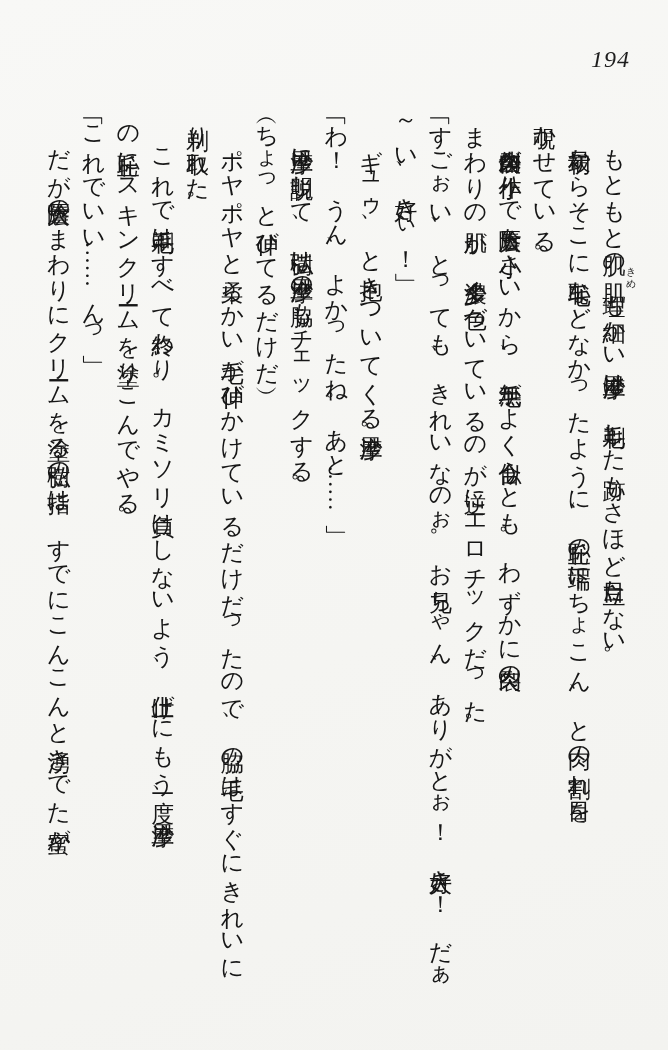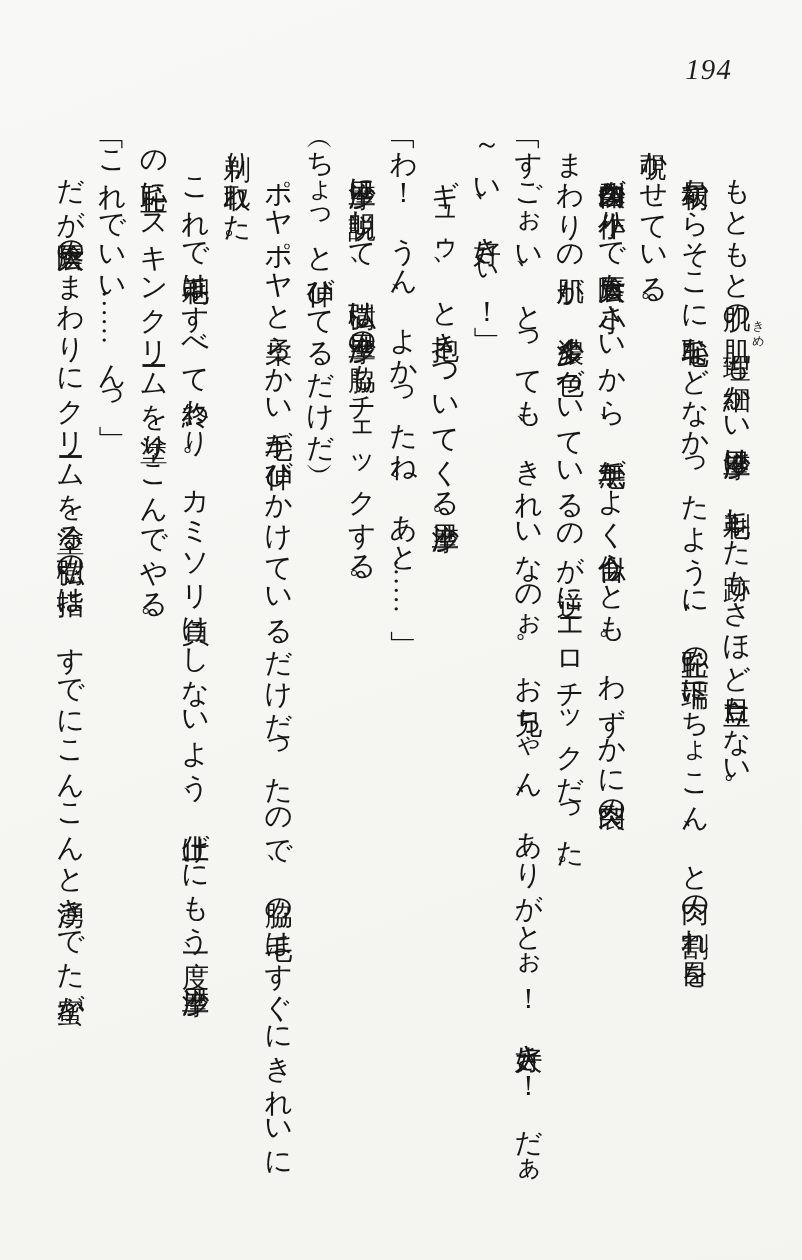--- a/index.html
+++ b/index.html
@@ -10,20 +10,21 @@
     width: 668px;
     height: 1050px;
     position: relative;
     overflow: hidden;
     background: linear-gradient(160deg, #f8f8f6 0%, #f5f5f2 60%, #f3f3f0 100%);
     font-family: "Liberation Serif", "DejaVu Serif", serif;
   }
   .page {
     position: absolute;
     inset: 0;
+    margin-left: 20px;
   }
   .page-number {
     position: absolute;
     top: 46px;
     left: 571px;
     font-size: 24px;
     font-style: italic;
     letter-spacing: 1px;
     color: #1e1e1e;
   }

